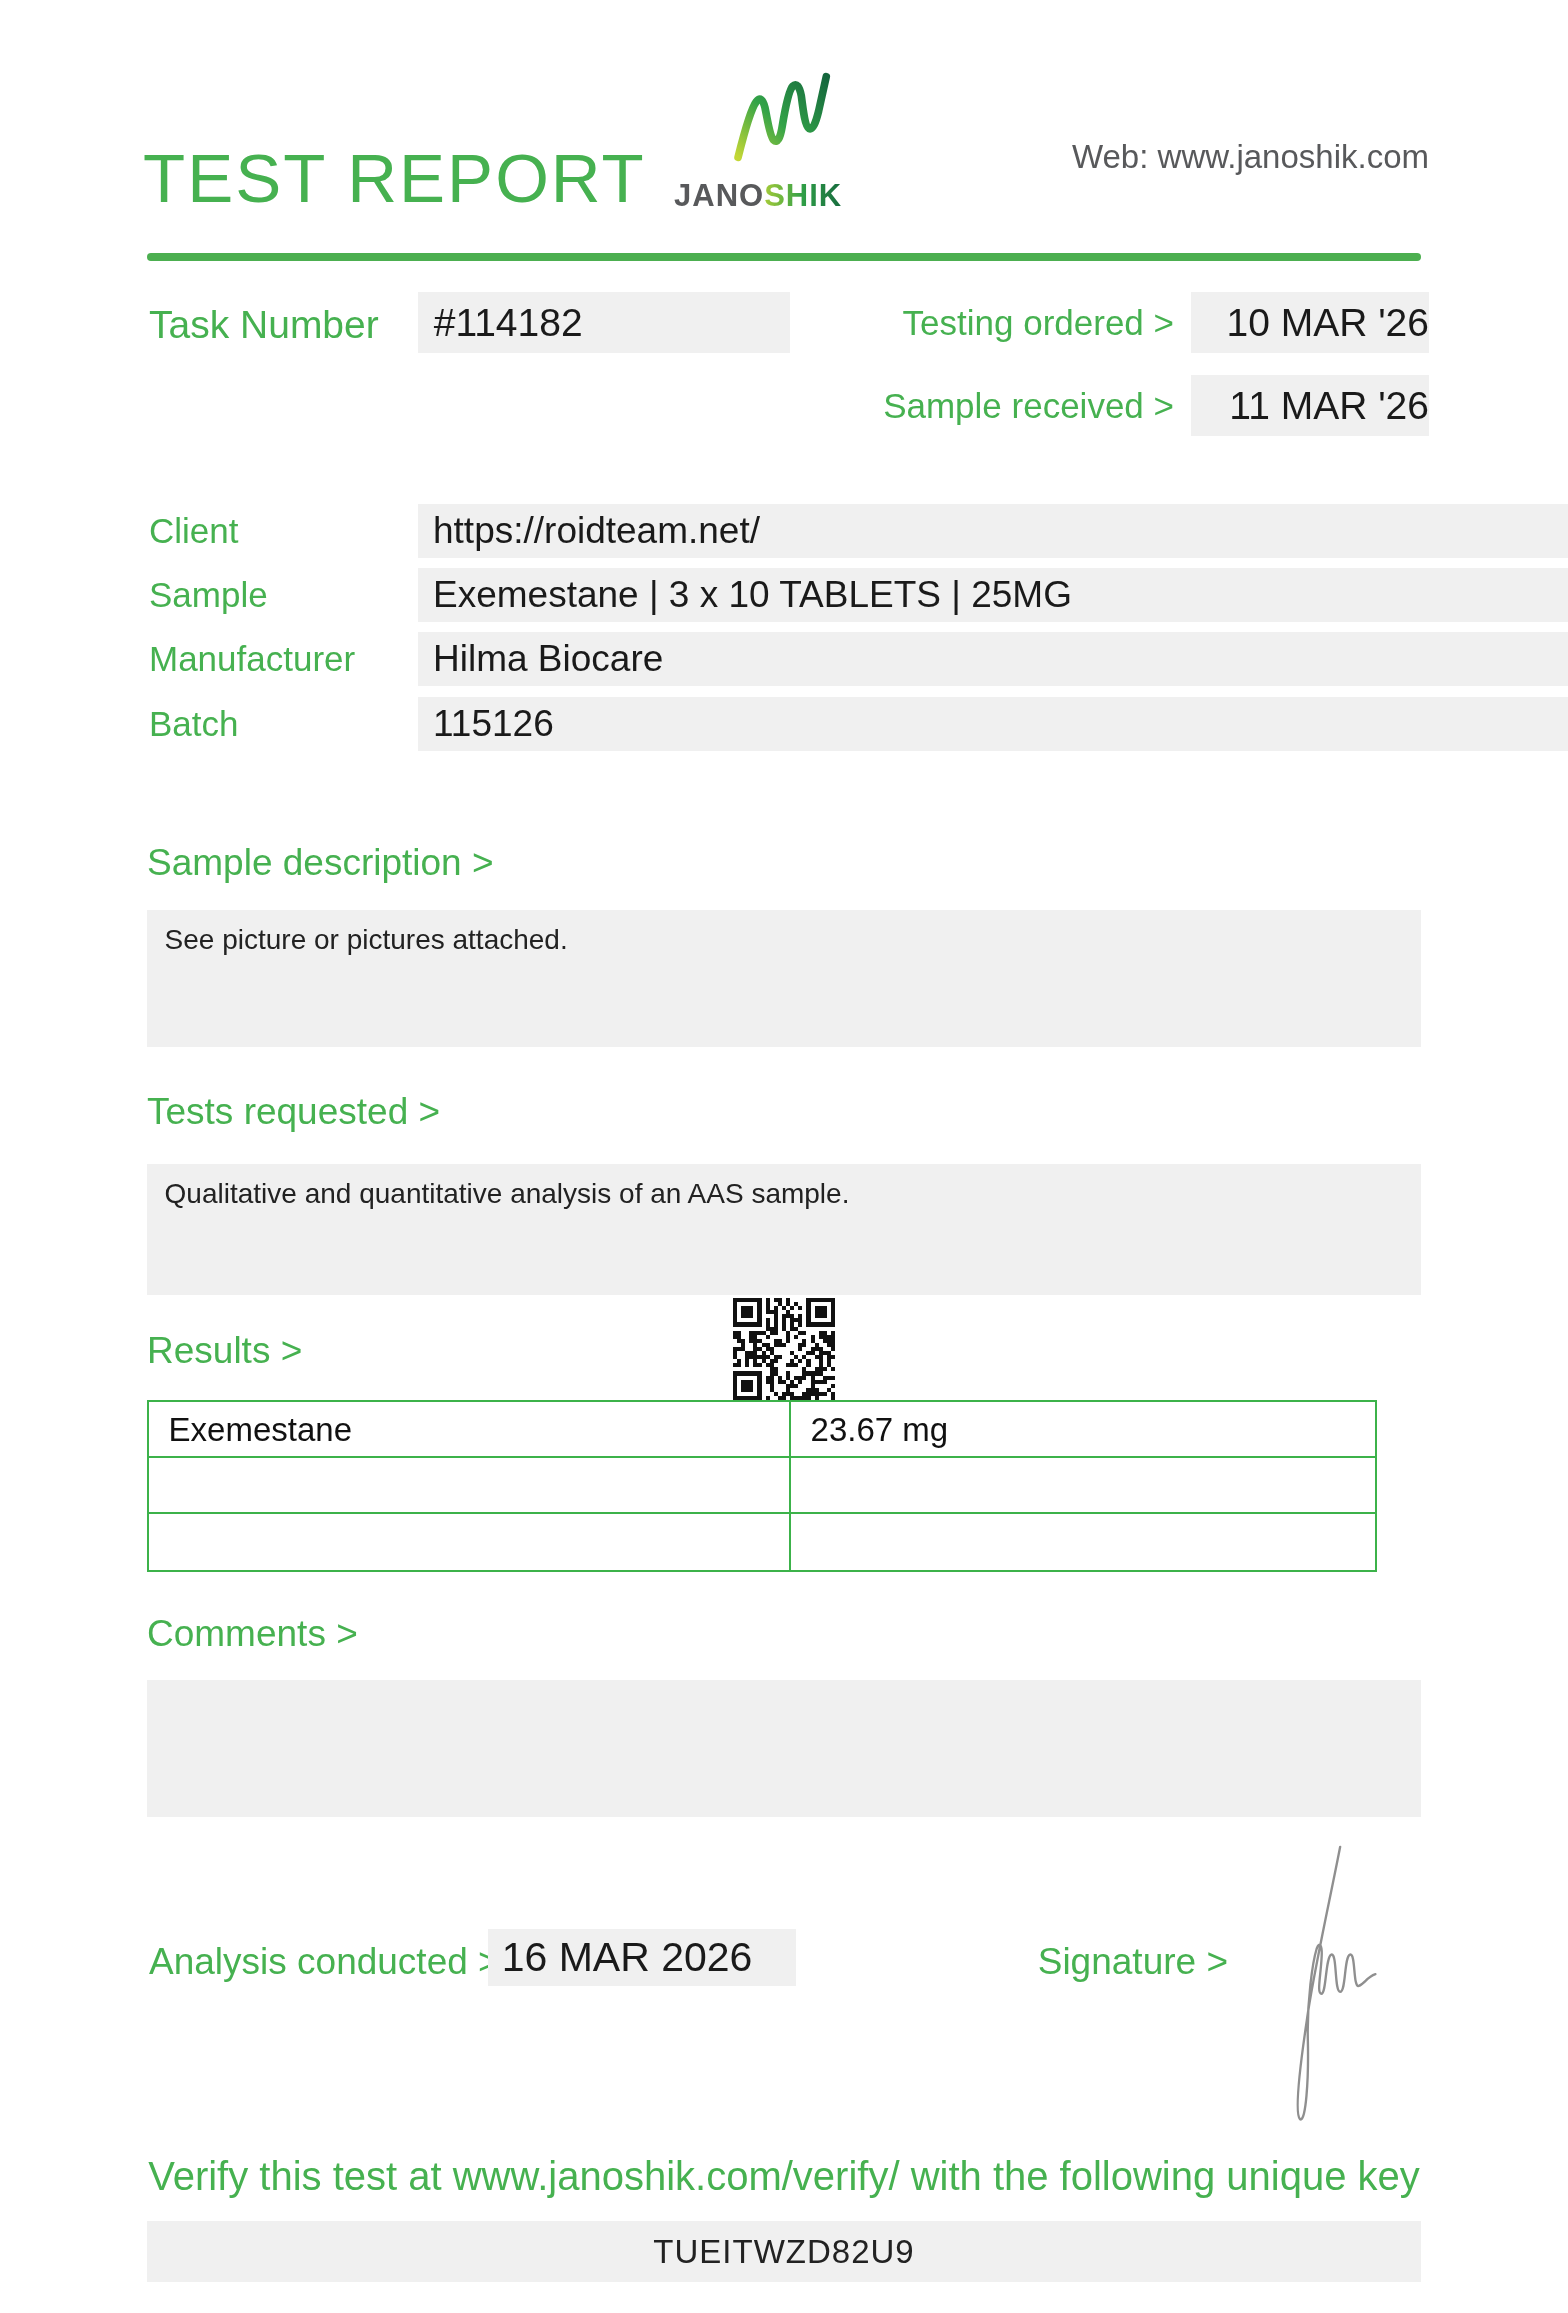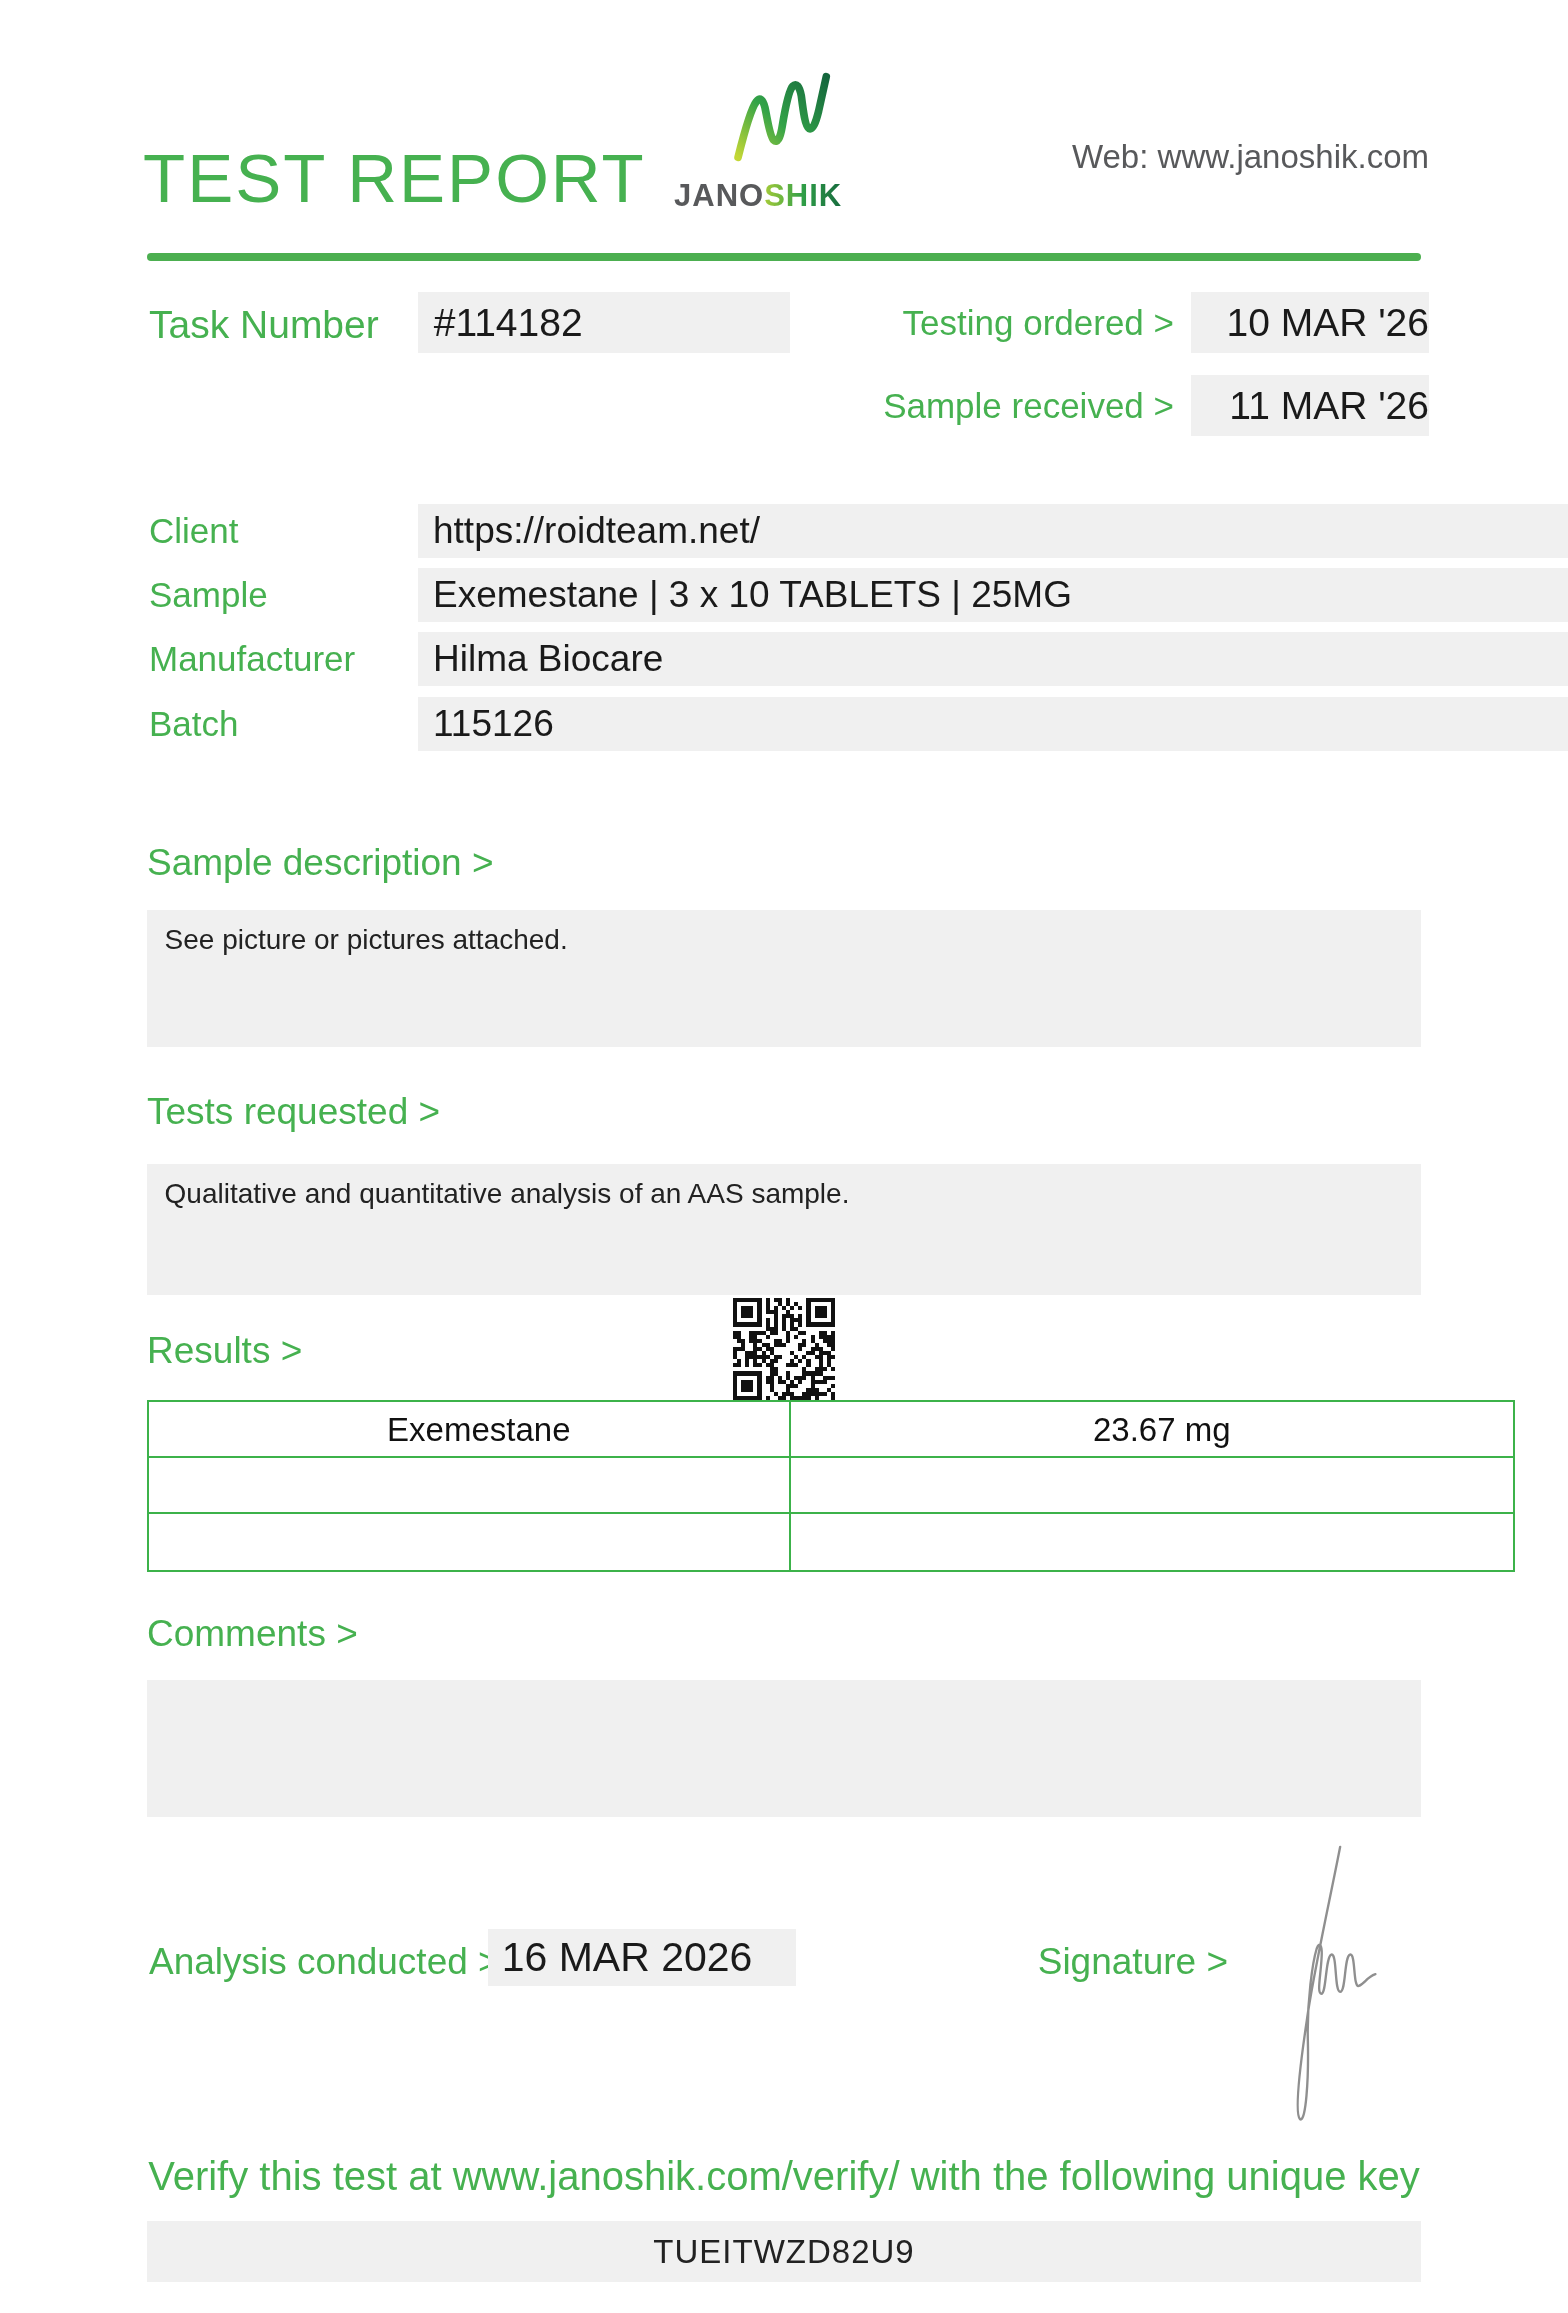--- a/index.html
+++ b/index.html
@@ -30,22 +30,22 @@
   
   .info-label{left:149px;font-size:35px;line-height:54px;}
   .info-box{left:418px;width:1207px;height:54px;font-size:37px;line-height:54px;padding-left:15px;box-sizing:border-box;}
   
   .sec-head{left:147px;font-size:37px;line-height:43px;}
   .sec-box{left:147px;width:1274px;box-sizing:border-box;padding:13.7px 17.6px;font-size:28px;color:#222;}
   
   .qr{position:absolute;left:733px;top:1298px;width:102px;height:102px;}
   
   .rtable{
-    position:absolute;left:147px;top:1400px;width:1368px;box-sizing:border-box;
-    border:2.9px solid #3cb24a;display:grid;grid-template-columns:642px 1fr;grid-auto-rows:56px;text-align:center;
+    position:absolute;left:147px;top:1400px;width:1230px;box-sizing:border-box;
+    border:2.9px solid #3cb24a;display:grid;grid-template-columns:642px 1fr;grid-auto-rows:56px;
   }
   .rtable .cell{border-bottom:2.9px solid #3cb24a;font-size:33px;color:#111;line-height:56px;padding-left:19.6px;white-space:nowrap;overflow:hidden;}
   .rtable .cell.c0{border-right:2.9px solid #3cb24a;}
   .rtable .cell.last{border-bottom:none;}
   
   .analysis-label{left:149px;top:1933px;font-size:37px;line-height:57px;}
   .analysis-box{left:488px;top:1929px;width:308px;height:57px;font-size:41px;line-height:57px;padding-left:13.7px;box-sizing:border-box;}
   .sig-label{left:980px;top:1933px;width:248px;text-align:right;font-size:37px;line-height:57px;}
   .signature{position:absolute;left:1266px;top:1839px;width:116px;height:289px;}
   .verify-line{position:absolute;left:147px;top:2154px;width:1274px;text-align:center;font-size:40px;color:#46b150;white-space:nowrap;}

